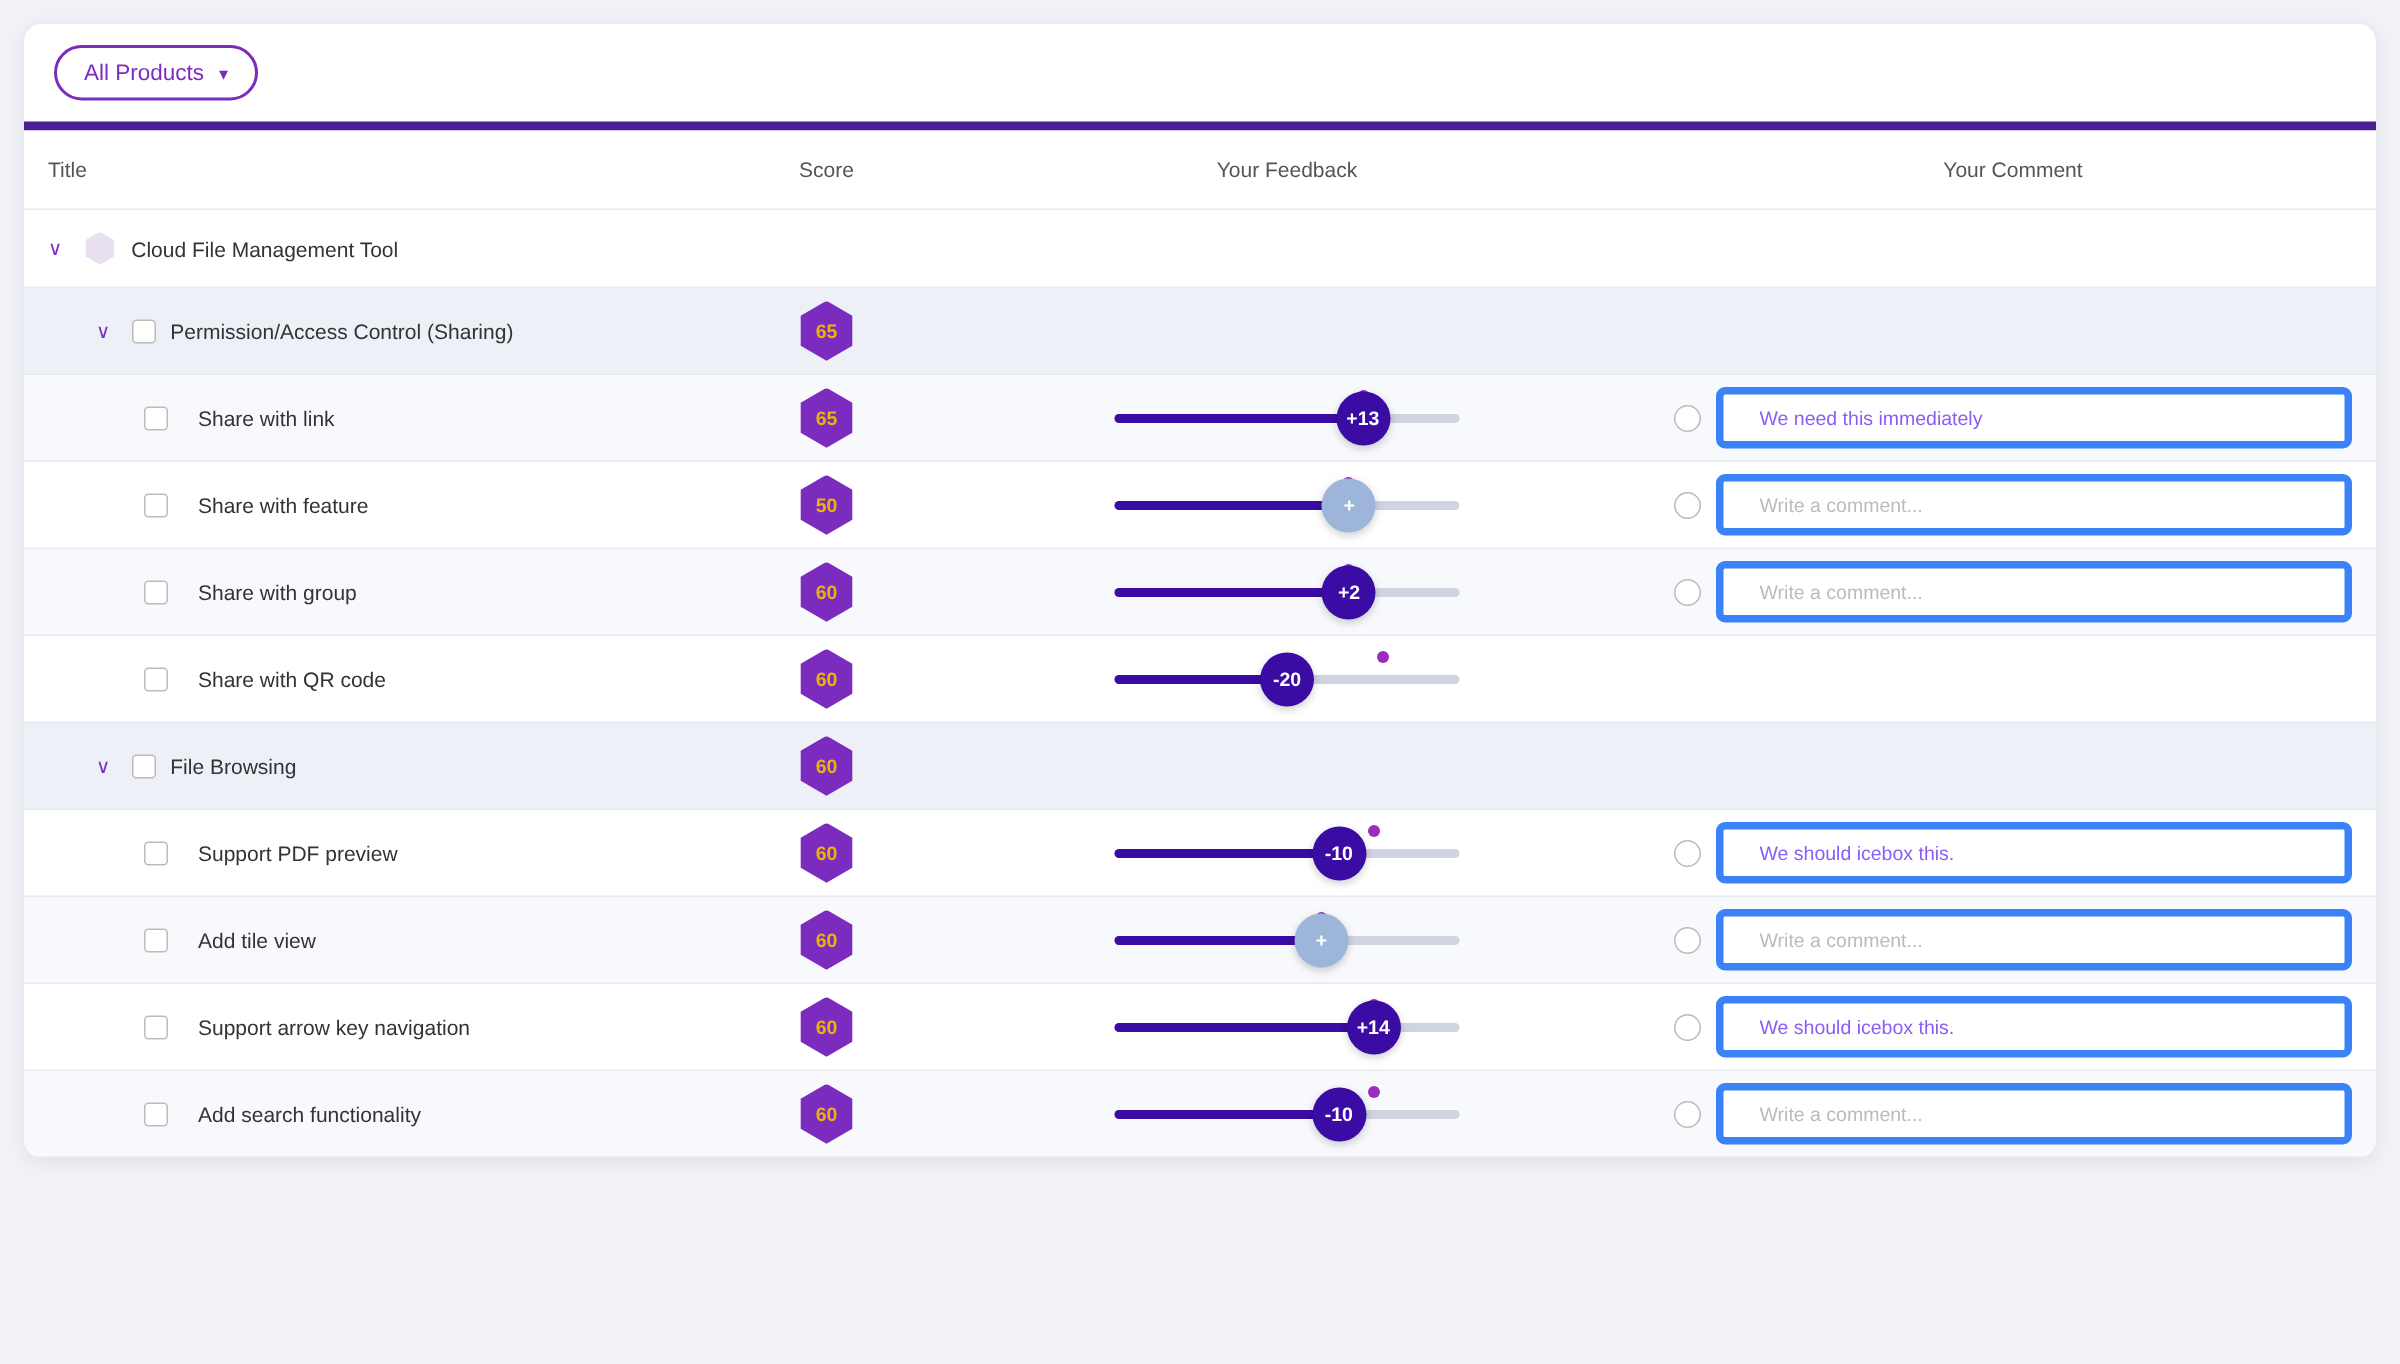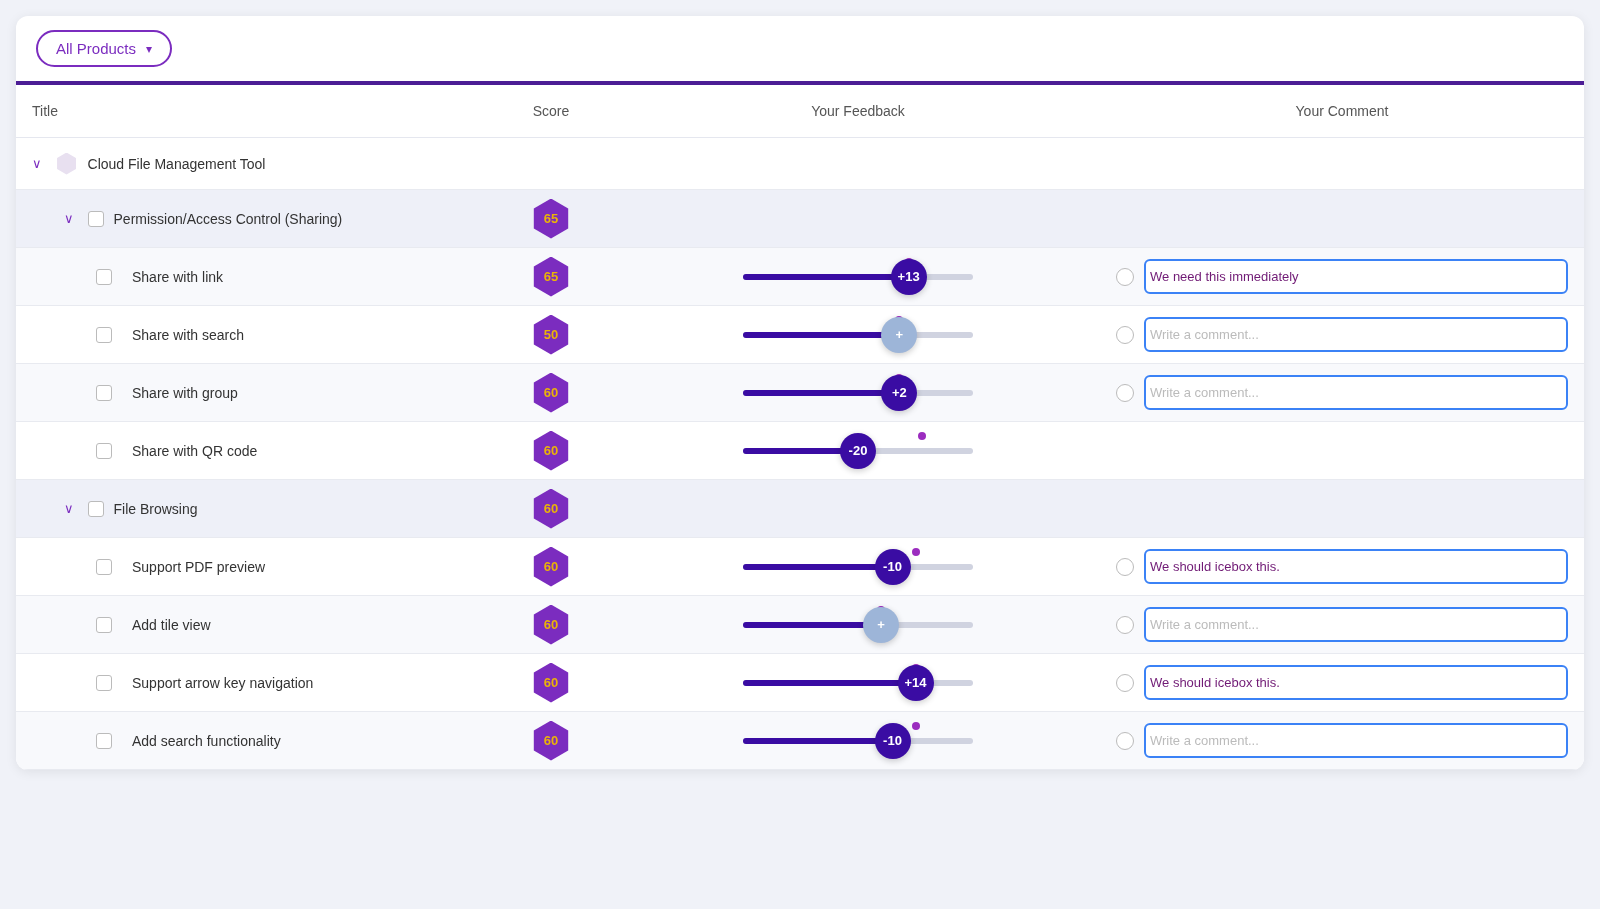--- a/index.html
+++ b/index.html
@@ -15,21 +15,21 @@
       padding: 16px;
     }
     .card {
       background: #fff;
       border-radius: 12px;
       box-shadow: 0 2px 12px rgba(0,0,0,0.08);
       overflow: hidden;
     }
     .top-bar {
       padding: 14px 20px;
-      border-bottom: 4px solid #4c1d95;
+      border-bottom: 6px solid #4c1d95;
     }
     .dropdown-btn {
       display: inline-flex;
       align-items: center;
       gap: 10px;
       border: 2px solid #7b2cbf;
       border-radius: 24px;
       padding: 8px 18px;
       background: #fff;
       color: #7b2cbf;
@@ -206,25 +206,25 @@
     .comment-radio {
       width: 18px;
       height: 18px;
       border-radius: 50%;
       border: 1.5px solid #bbb;
       flex-shrink: 0;
       background: #fff;
     }
     .comment-input {
       flex: 1;
-      border: 2px solid #3b82f6;
+      border: 5px solid #3b82f6;
       border-radius: 6px;
-      padding: 8px 4px;
+      padding: 8px 24px;
       font-size: 13px;
-      color: #701a75;
+      color: #8b5cf6;
       background: #fff;
       outline: none;
     }
     .comment-input::placeholder {
       color: #bbb;
     }
     
     .expand-icon {
       color: #7b2cbf;
       font-size: 13px;
@@ -304,21 +304,21 @@
 
     <div class="comment-cell">
       <div class="comment-radio"></div>
       <input class="comment-input" type="text" value="We need this immediately" placeholder="Write a comment..." style="">
     </div>
 
       </div>
         <div class="subitem-row">
         <div class="title-cell">
           <div class="checkbox"></div>
-          <span>Share with search</span>
+          <span>Share with feature</span>
         </div>
         <div class="score-cell">
           <div class="score-badge">50</div>
         </div>
 
     <div class="feedback-cell">
       <div class="slider-container">
         <div class="slider-track">
           <div class="slider-fill" style="width:68%"></div>
           <div class="slider-dot" style="left:68%"></div>

